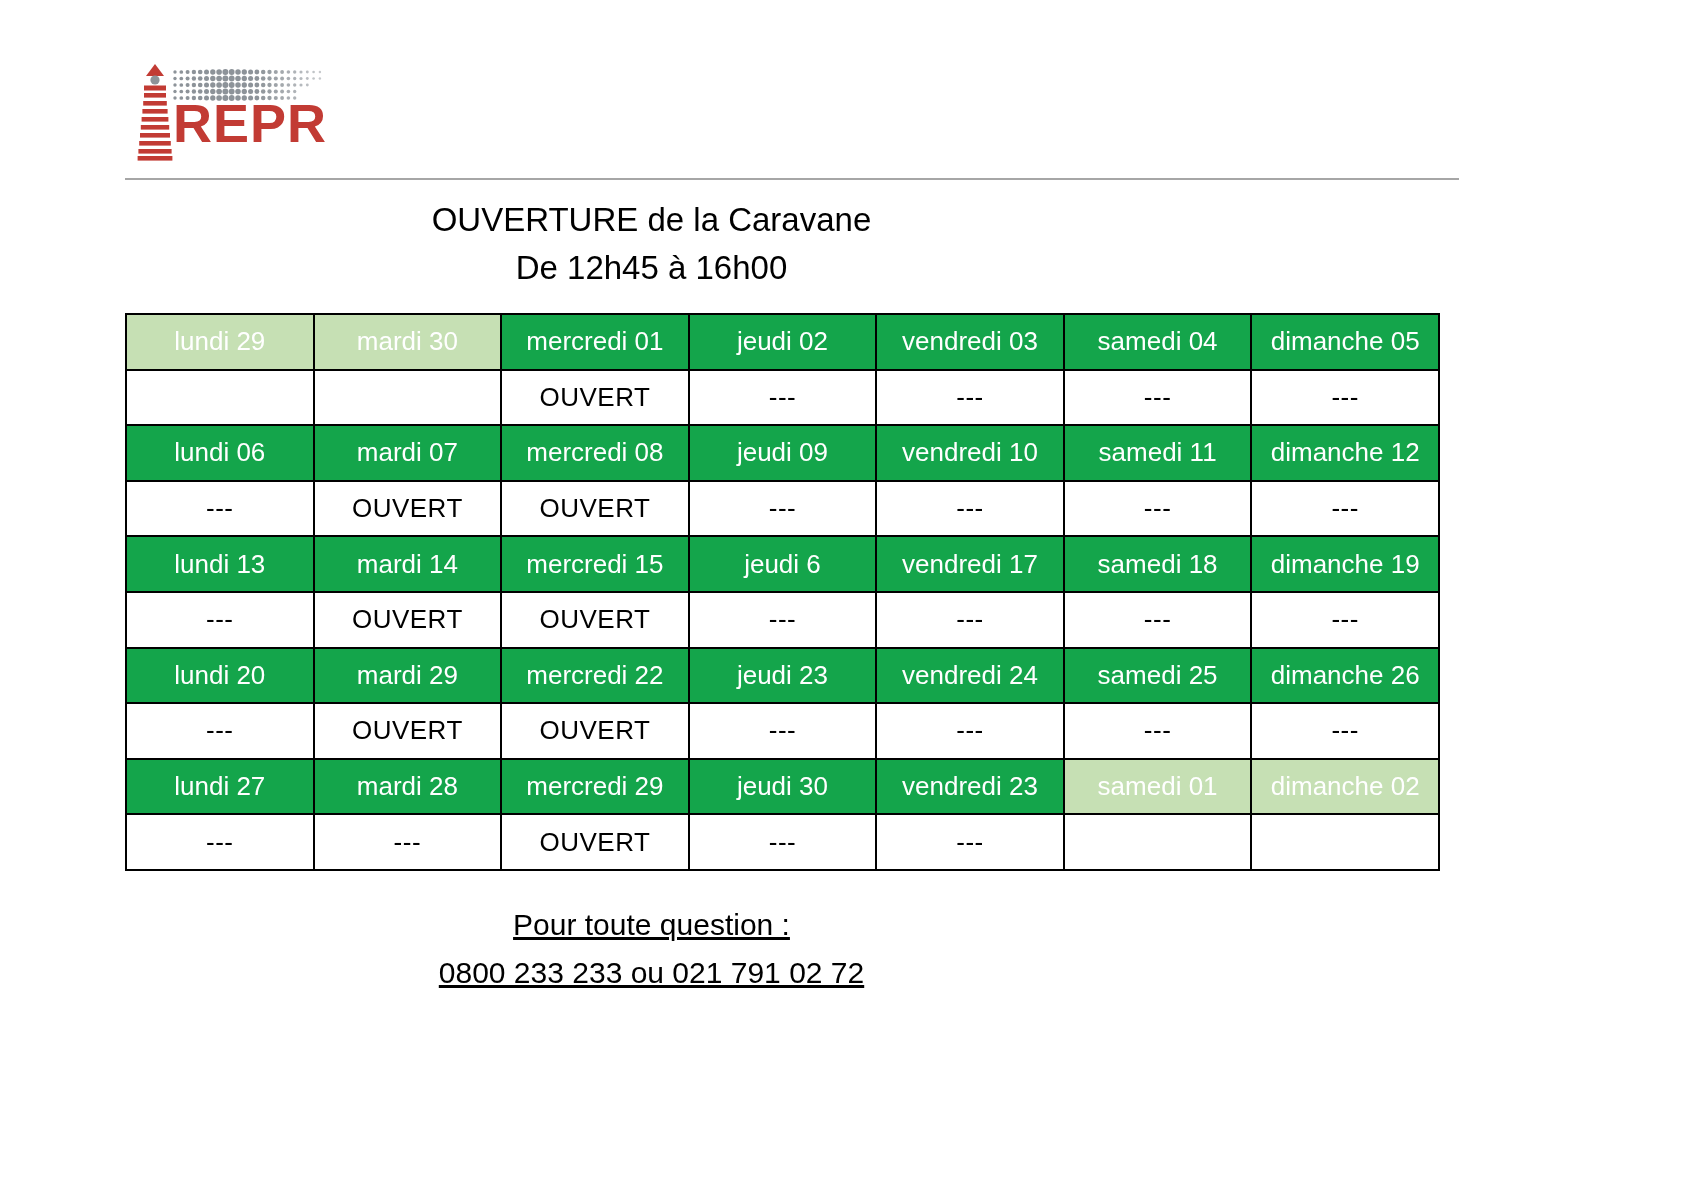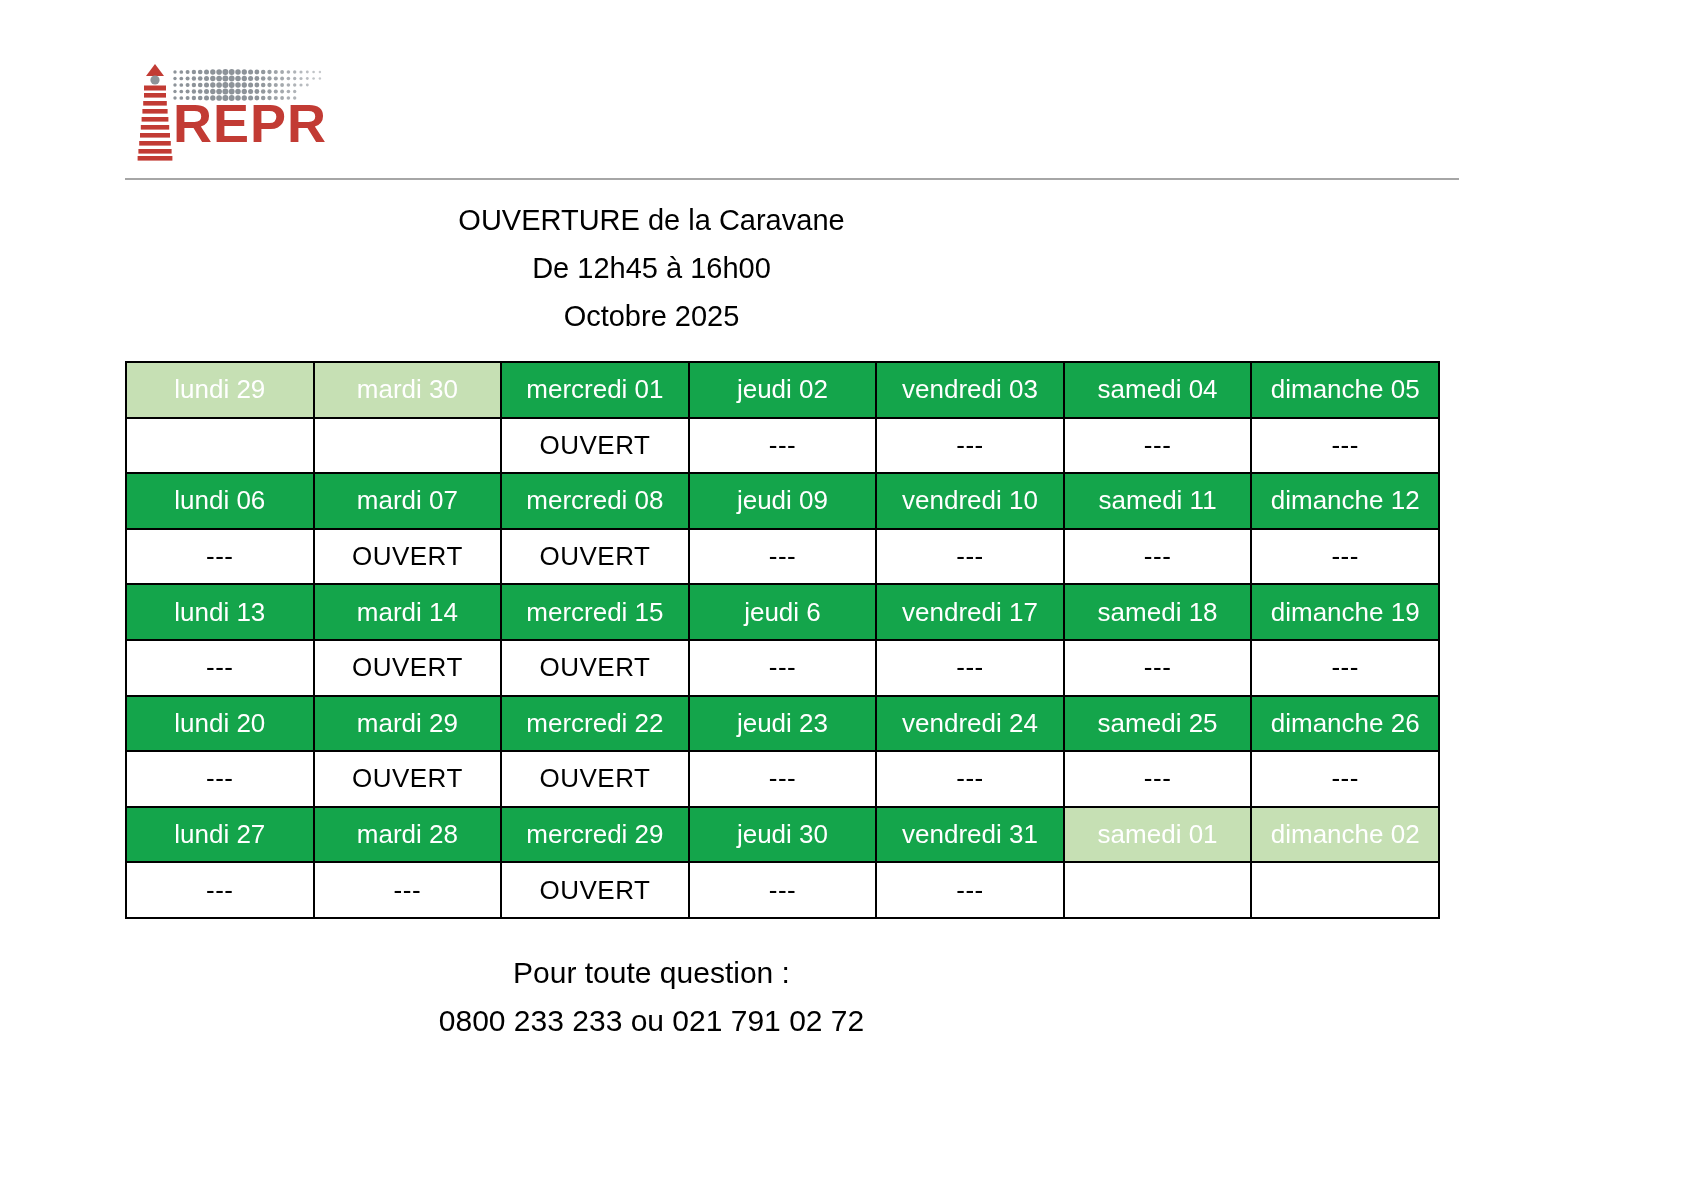--- a/index.html
+++ b/index.html
@@ -23,37 +23,37 @@
   .logo-text{
     position:absolute;left:48px;top:34px;
     font-size:54px;font-weight:bold;color:var(--red);
     letter-spacing:1px;line-height:1;
   }
 
   .divider{width:1334px;border:none;border-top:2px solid #a6a6a6;margin:16px 0 0 0;}
 
   
   .titles{margin-top:16px;text-align:center;}
-  .titles div{font-size:29px;line-height:48px;color:#000;}
+  .titles div{font-size:33px;line-height:48px;color:#000;}
 
   
   table.cal{border-collapse:collapse;table-layout:fixed;width:1315px;margin-top:21px;border:2px solid var(--border);}
   table.cal td{
     border:2px solid var(--border);
     height:55.6px;padding:0;
     text-align:center;vertical-align:middle;
     font-size:26px;overflow:hidden;white-space:nowrap;
   }
   td.day{background:var(--green);color:var(--daytext);}
   td.day.out{background:var(--lightgreen);color:var(--daytext);}
   td.status{background:#ffffff;color:var(--statustext);font-size:27px;letter-spacing:0.5px;}
 
   
   .footer{margin-top:30px;text-align:center;}
-  .footer div{font-size:30px;line-height:48px;color:#000;}
+  .footer div{font-size:30px;line-height:48px;color:#000;text-decoration:underline;}
 </style>
 </head>
 <body>
 
 <div class="page">
   <div class="content">
 
     <div class="logo">
       <svg width="330" height="100" viewBox="0 0 330 100">
 
@@ -187,21 +187,20 @@
           </g>
       </svg>
       <span class="logo-text">REPR</span>
     </div>
 
     <hr class="divider">
 
     <div class="titles">
       <div>OUVERTURE de la Caravane</div>
       <div>De 12h45 à 16h00</div>
-      <div>Octobre 2025</div>
     </div>
 
     <table class="cal">
       <tbody id="cal-body">
           <tr>
             <td class="day out">lundi 29</td>
             <td class="day out">mardi 30</td>
             <td class="day">mercredi 01</td>
             <td class="day">jeudi 02</td>
             <td class="day">vendredi 03</td>
@@ -269,21 +268,21 @@
             <td class="status">---</td>
             <td class="status">---</td>
             <td class="status">---</td>
             <td class="status">---</td>
           </tr>
           <tr>
             <td class="day">lundi 27</td>
             <td class="day">mardi 28</td>
             <td class="day">mercredi 29</td>
             <td class="day">jeudi 30</td>
-            <td class="day">vendredi 31</td>
+            <td class="day">vendredi 23</td>
             <td class="day out">samedi 01</td>
             <td class="day out">dimanche 02</td>
           </tr>
           <tr>
             <td class="status">---</td>
             <td class="status">---</td>
             <td class="status">OUVERT</td>
             <td class="status">---</td>
             <td class="status">---</td>
             <td class="status"></td>

